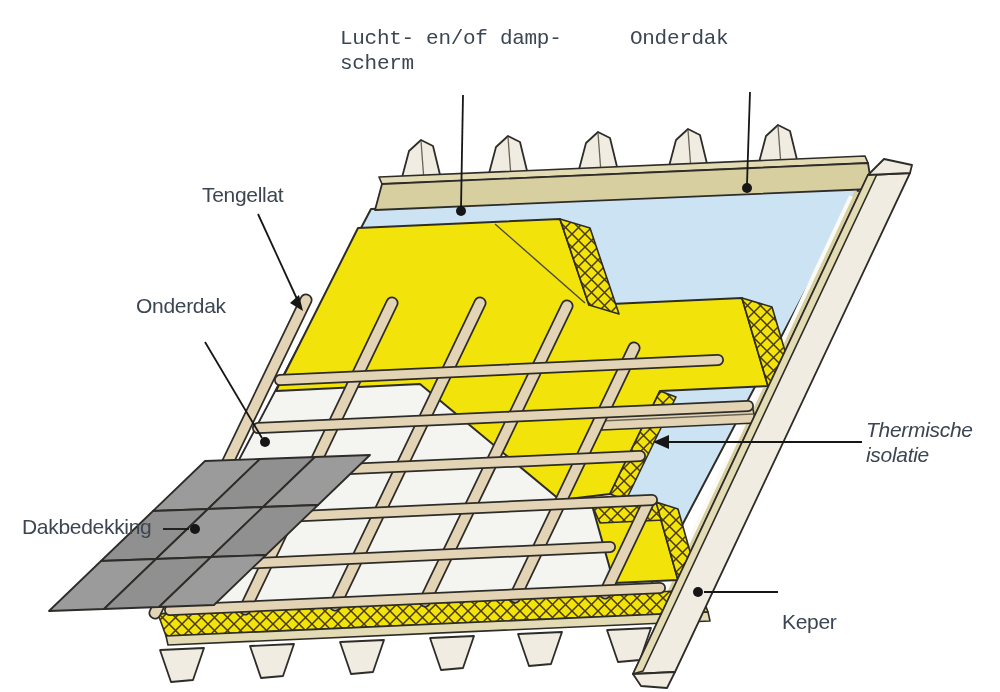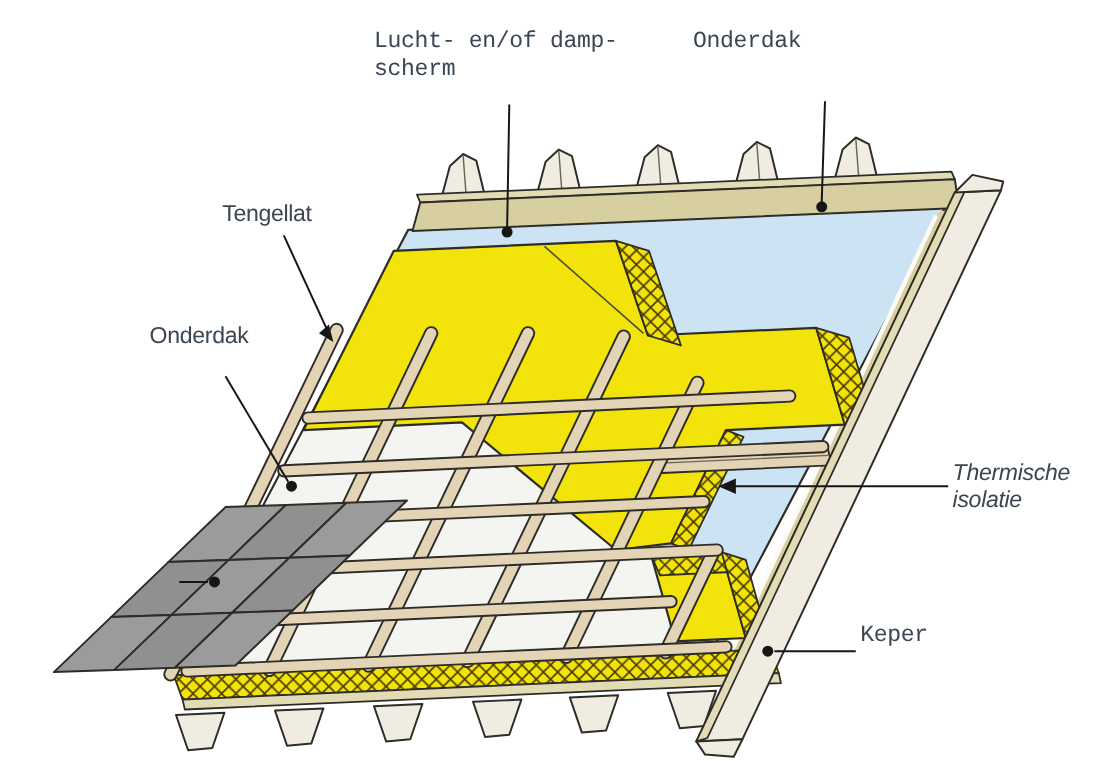--- a/index.html
+++ b/index.html
@@ -174,21 +174,22 @@
   </div>
 
   <div class="lbl center" style="left:630px;top:27px;width:285px;">
     <div>Onderdak</div>
   </div>
 
   <div class="lbl" style="left:202px;top:183px;">Tengellat</div>
 
   <div class="lbl" style="left:136px;top:294px;">Onderdak</div>
 
+  <div class="lbl" style="left:22px;top:515px;">Dakbedekking</div>
 
   <div class="lbl" style="left:866px;top:418px;font-style:italic;">
     <div>Thermische</div>
     <div>isolatie</div>
   </div>
 
-  <div class="lbl" style="left:782px;top:567px;font-family:Liberation Mono, monospace;">Keper</div>
+  <div class="lbl" style="left:782px;top:610px;">Keper</div>
 
 </div>
 
 </body></html>

